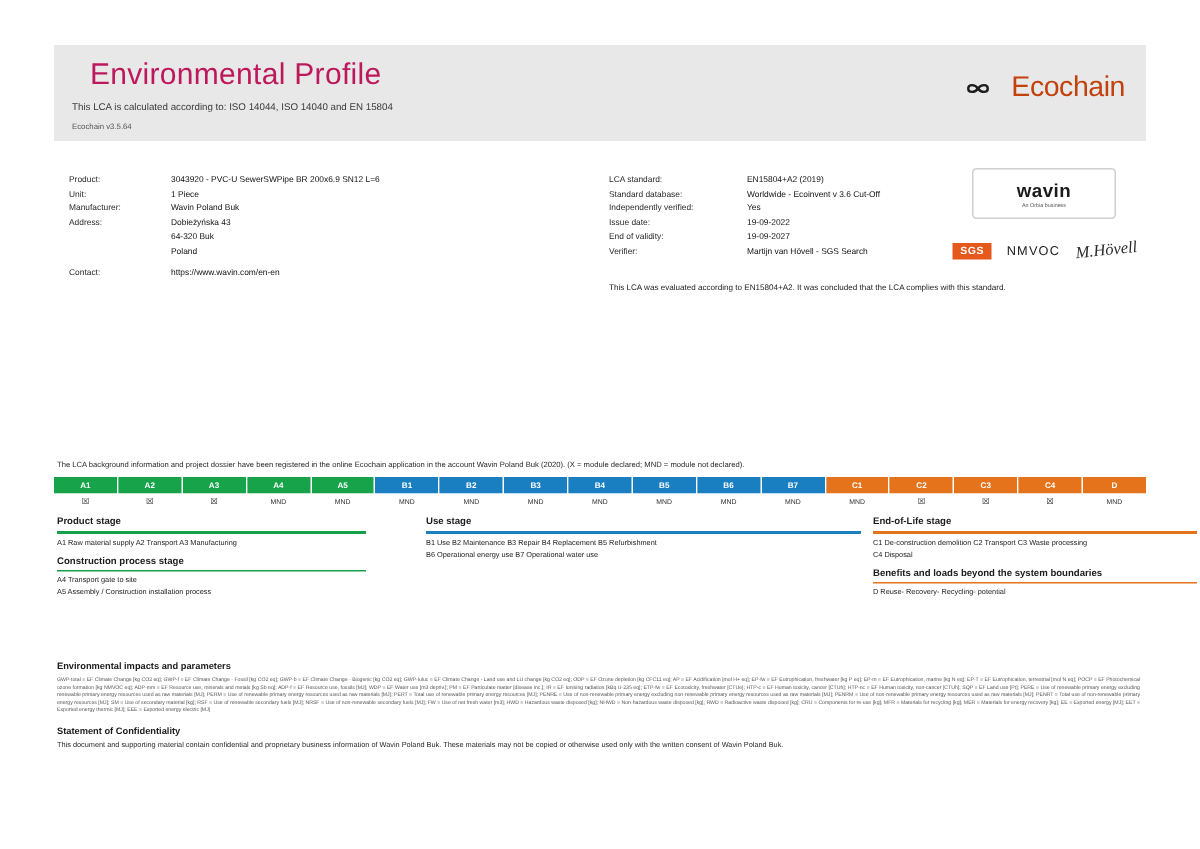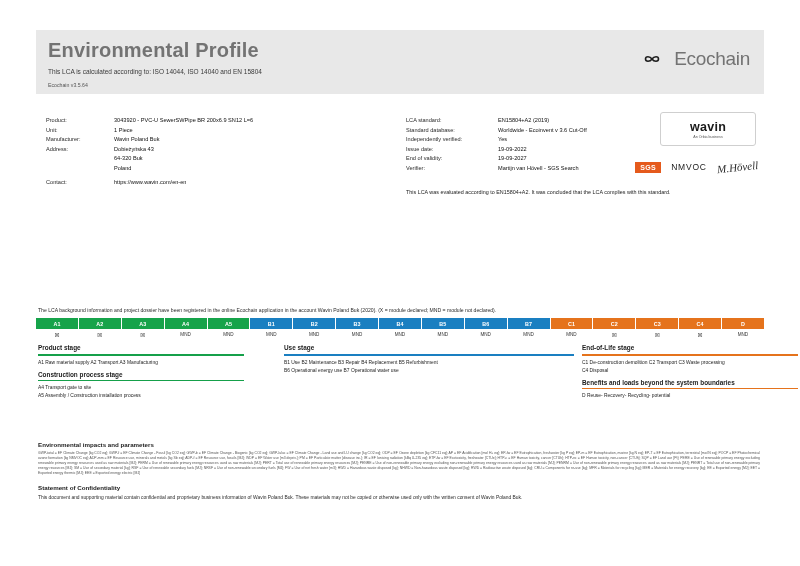--- a/index.html
+++ b/index.html
@@ -14,42 +14,42 @@
   .page { position: relative; width: 800px; height: 566px; background:#fff; }
 
   
   .header {
     position:absolute; left:36px; top:30px; width:728px; height:64px;
     background:#e8e8e8;
     display:flex; align-items:flex-start; justify-content:space-between;
   }
   .header-left { padding:9px 0 0 12px; }
   .doc-title {
-    font-size:20px; font-weight:700; color:#737373; letter-spacing:0.2px;
-    line-height:22px; margin:0 0 6px 0;
+    font-size:20px; font-weight:400; color:#be185d; letter-spacing:0.2px;
+    line-height:22px; margin:0 0 6px 12px;
   }
   .doc-sub { font-size:6.5px; color:#3a3a3a; line-height:9px; margin:0 0 5px 0; }
   .doc-ver { font-size:5.2px; color:#555; line-height:8px; }
   .header-right { padding:18px 14px 0 0; display:flex; align-items:center; gap:7px; }
-  .eco-logo-txt { font-size:19px; color:#737373; letter-spacing:-0.3px; }
+  .eco-logo-txt { font-size:19px; color:#c2410c; letter-spacing:-0.3px; }
   .eco-infinity { width:30px; height:16px; display:block; }
 
   
   .info {
     position:absolute; left:36px; top:116px; width:728px; height:90px;
   }
   .info-col-left { position:absolute; left:10px; top:0; width:320px; }
   .info-col-right { position:absolute; left:370px; top:0; width:250px; }
   .inforow { display:flex; font-size:5.6px; line-height:9.6px; color:#1c1c1c; }
   .inforow .k { width:68px; flex:0 0 68px; color:#2a2a2a; }
   .inforow .v { flex:1; color:#111; }
   .multiline { white-space:pre-line; }
 
   .wavin-logo {
-    position:absolute; right:8px; top:-4px; width:96px; height:34px;
+    position:absolute; right:20px; top:-4px; width:96px; height:34px;
     border:0.7px solid #cfcfcf; border-radius:3px; background:#fff;
     display:flex; flex-direction:column; align-items:center; justify-content:center;
   }
   .wavin-word { font-size:12.5px; font-weight:700; color:#1a1a1a; letter-spacing:0.3px; }
   .wavin-tag { font-size:3.6px; color:#555; margin-top:1px; }
 
   .verifier-row {
     position:absolute; right:6px; top:40px; width:190px; height:22px;
     display:flex; align-items:center; justify-content:flex-end; gap:10px;
   }

